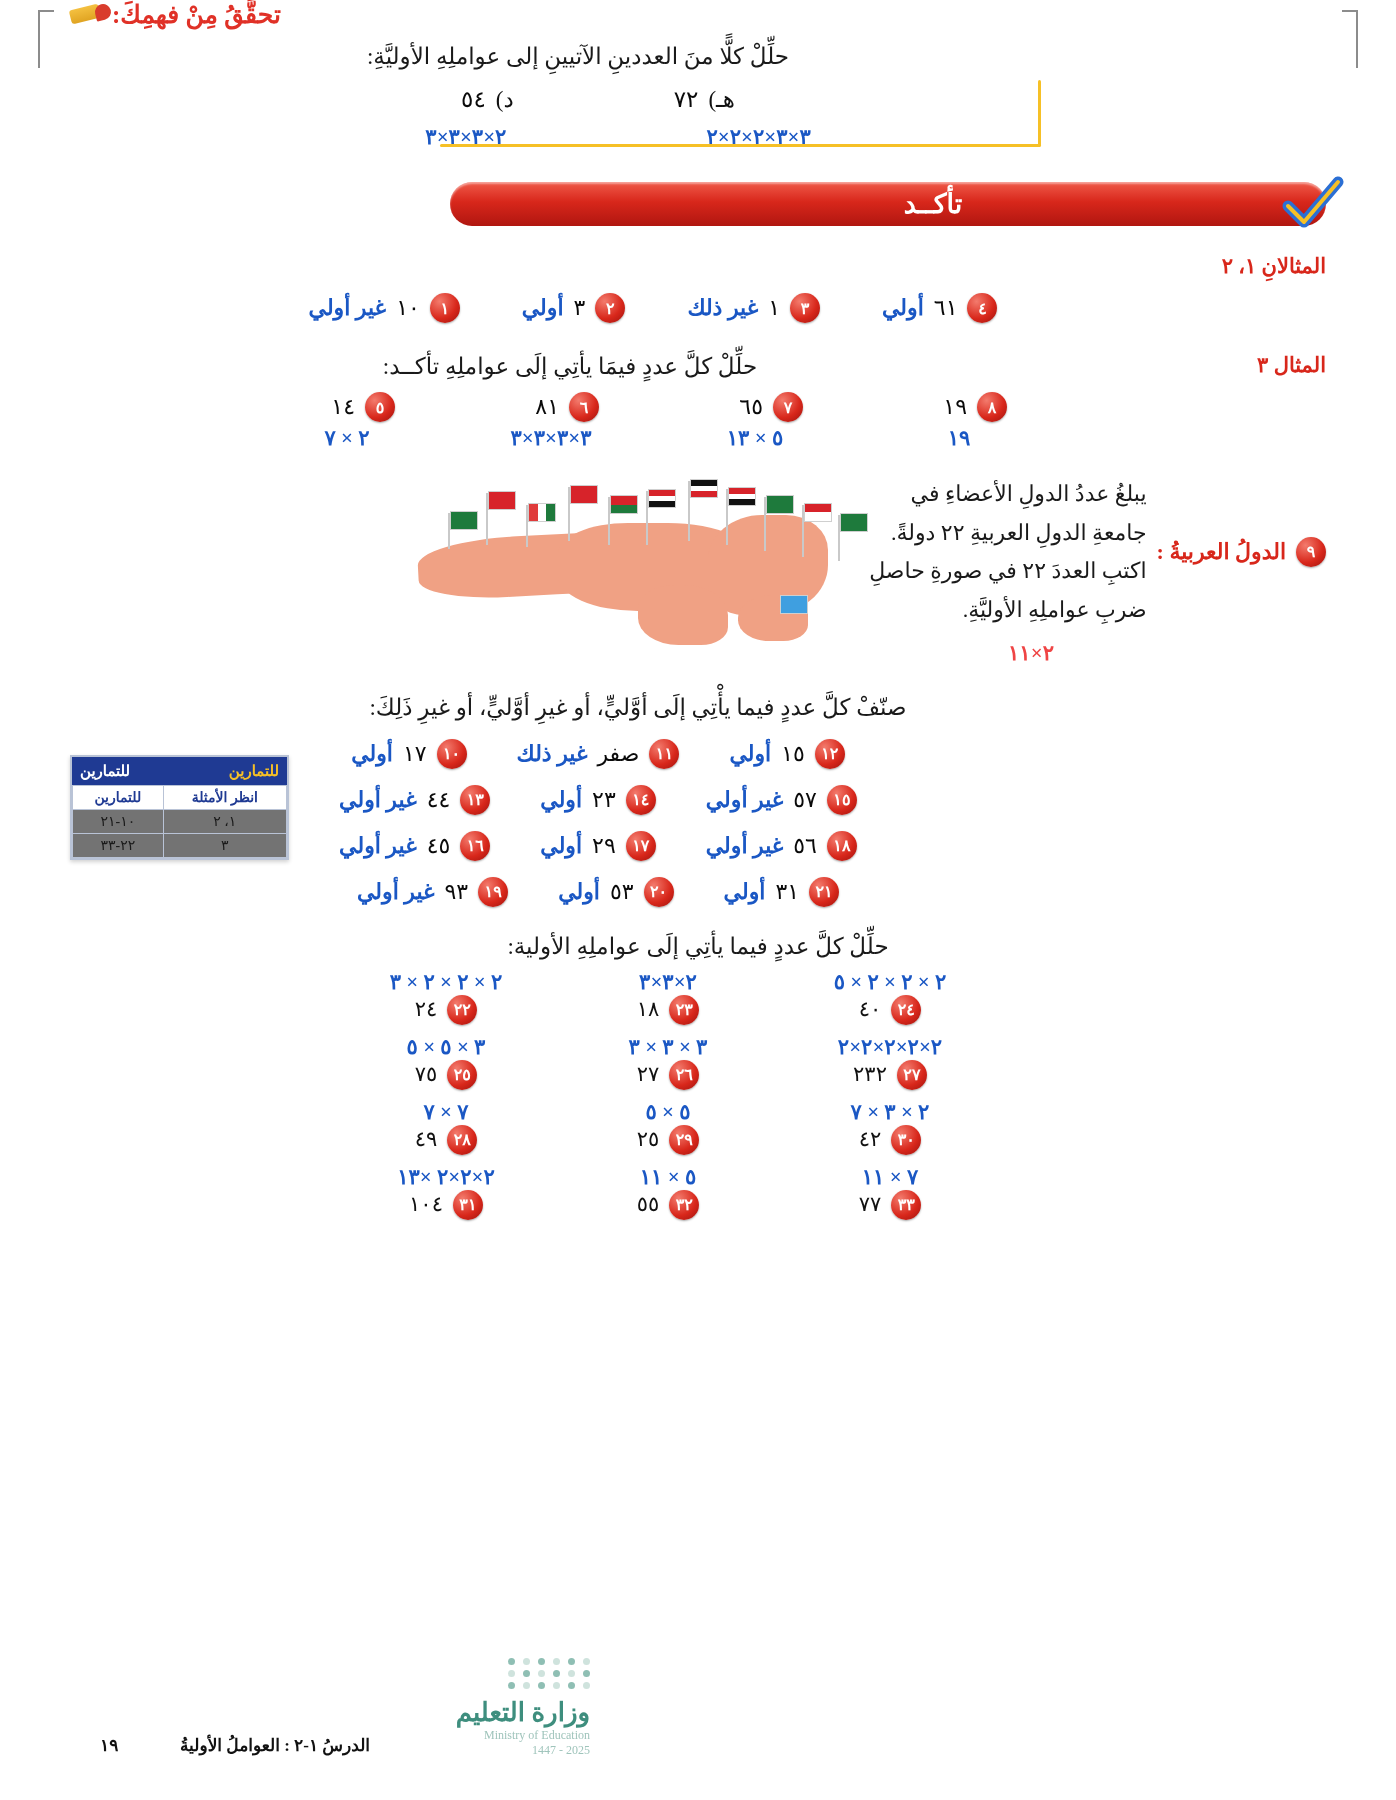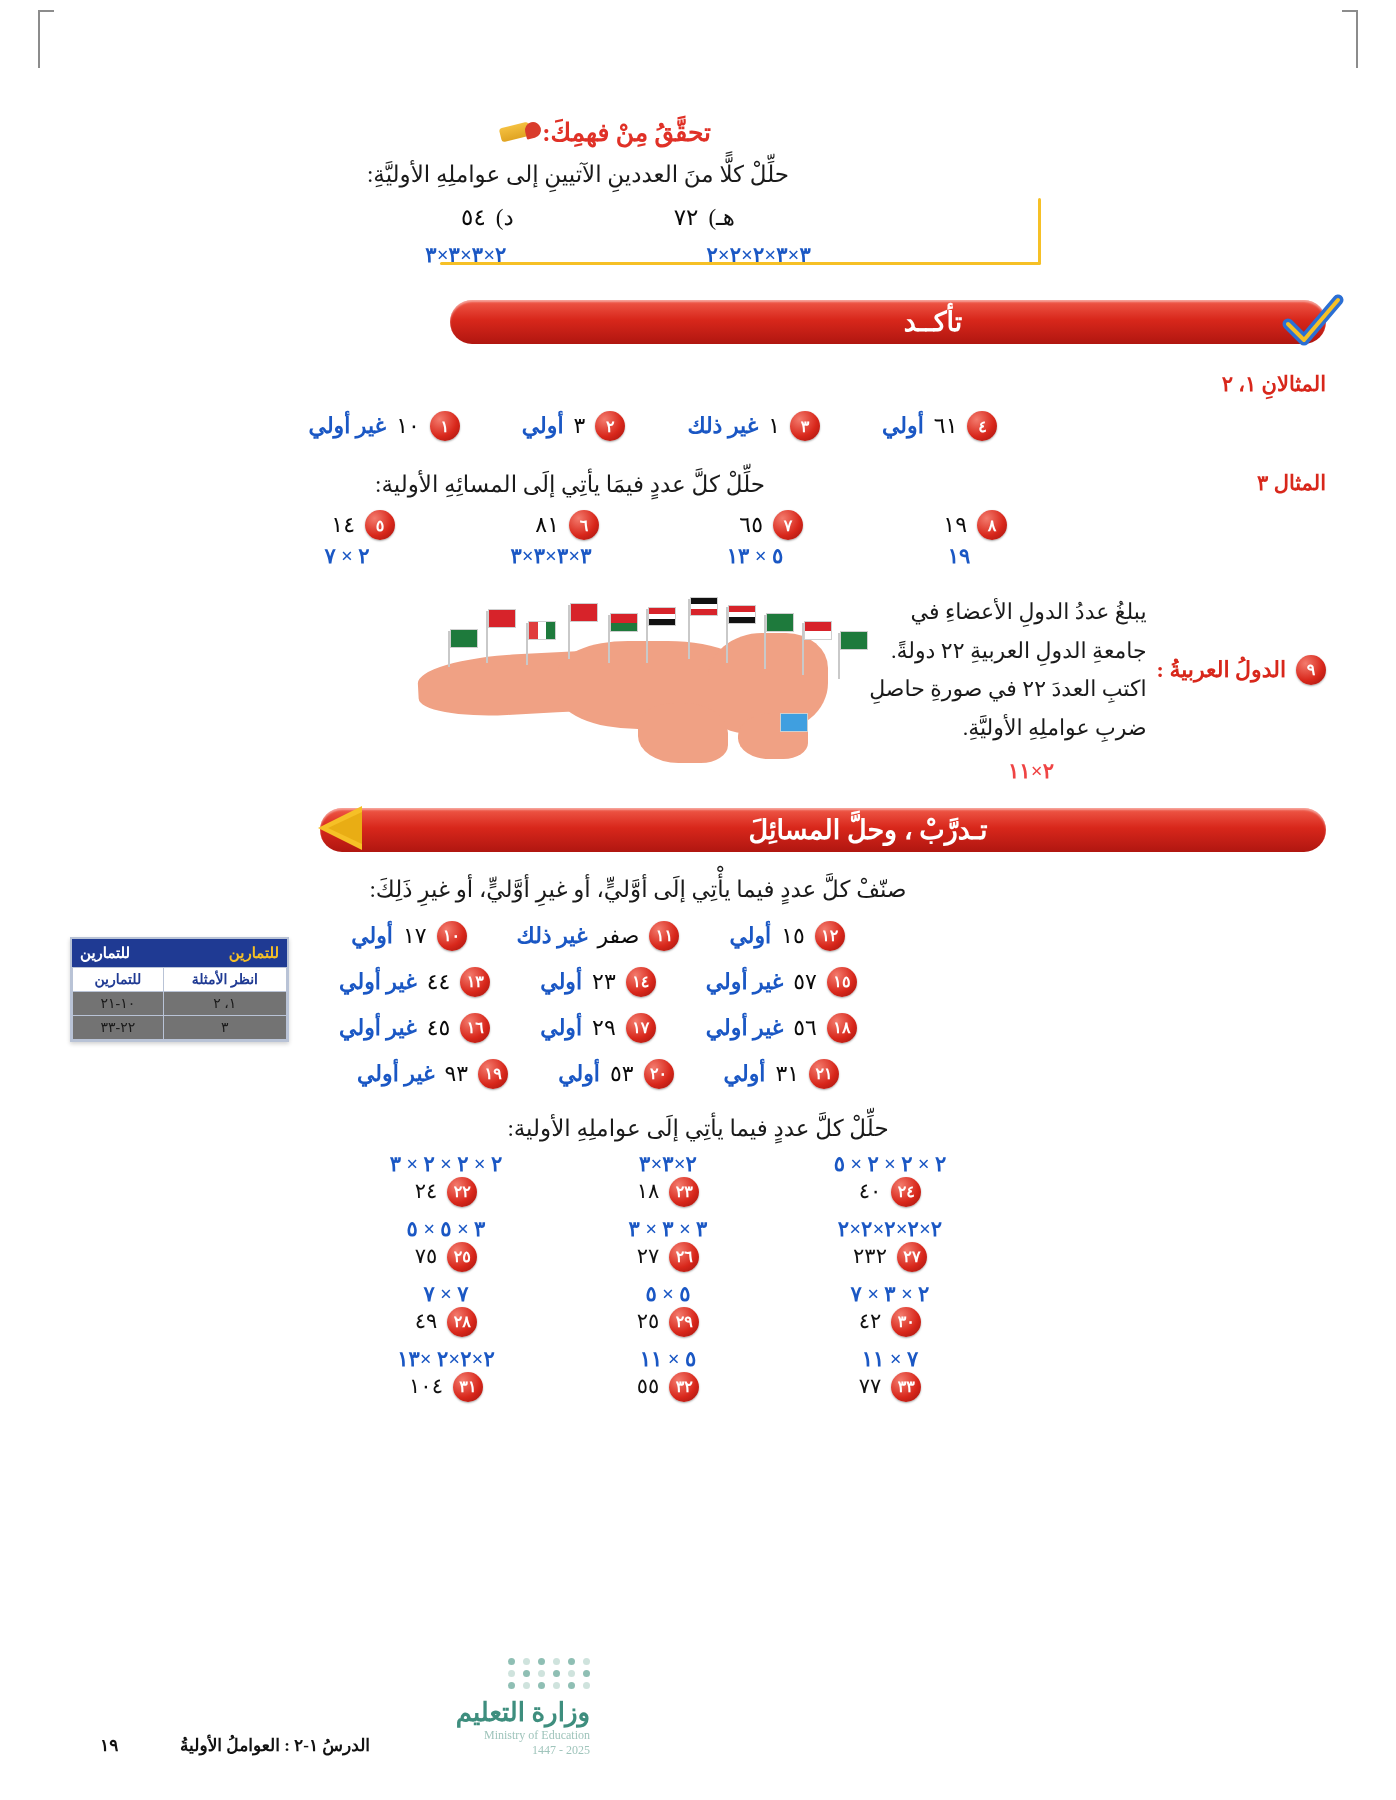--- a/index.html
+++ b/index.html
@@ -14,21 +14,21 @@
   .page{position:absolute;inset:0;}
 
   
   .crop{position:absolute;border-color:#7a7a7a;}
   .crop.tl{left:38px;top:10px;width:14px;height:56px;border-left:2px solid #8c8c8c;border-top:2px solid #8c8c8c;}
   .crop.tr{right:38px;top:10px;width:14px;height:56px;border-right:2px solid #8c8c8c;border-top:2px solid #8c8c8c;}
 
   .content{position:absolute;left:70px;right:70px;top:0;}
 
   
-  .check-head{display:flex;justify-content:flex-start;align-items:center;margin-top:118px;padding-right:615px;}
+  .check-head{display:flex;justify-content:flex-end;align-items:center;padding-right:615px;}
   .check-title{color:#e03127;font-weight:bold;font-size:25px;}
   .pencil{width:42px;height:26px;position:relative;display:inline-block;}
   .pencil:before{content:"";position:absolute;left:0;top:5px;width:30px;height:14px;background:linear-gradient(#f4c040,#e0a422);border-radius:3px;transform:rotate(-14deg);}
   .pencil:after{content:"";position:absolute;right:1px;top:2px;width:16px;height:16px;background:#d93c2c;border-radius:50% 50% 50% 10%;transform:rotate(-14deg);}
 
   .check-text{text-align:center;font-size:23px;margin-top:14px;padding-right:240px;}
   .check-row{display:flex;justify-content:center;gap:160px;margin-top:16px;font-size:23px;padding-right:200px;}
   .lbl{color:#111;}
   .ans-row{display:flex;justify-content:center;gap:200px;font-size:21px;color:#1a57c4;margin-top:12px;padding-right:160px;font-weight:bold;}
 
@@ -175,21 +175,21 @@
       </div>
       <div class="item">
         <span class="num">١</span>
         <span class="val">١٠</span>
         <span class="blue">غير أولي</span>
       </div>
     </div>
 
     <div class="ex-title" style="margin-top:30px;">
       <span class="ex-ref">المثال ٣</span>
-      <span class="etext">حلِّلْ كلَّ عددٍ فيمَا يأتِي إلَى المسائِهِ الأولية:</span>
+      <span class="etext">حلِّلْ كلَّ عددٍ فيمَا يأتِي إلَى عواملِهِ تأكــد:</span>
     </div>
     <div class="q-block">
       <div class="q-line">
         <span class="item cellw">
           <span class="num">٨</span>
           <span class="val">١٩</span>
         </span>
         <span class="item cellw">
           <span class="num">٧</span>
           <span class="val">٦٥</span>
@@ -246,31 +246,20 @@
         <div class="pole" style="left:356px;top:22px;height:54px;"></div>
         <div class="flag" style="left:358px;top:20px;background:#1e7a3c;"></div>
         <div class="pole" style="left:394px;top:30px;height:52px;"></div>
         <div class="flag" style="left:396px;top:28px;background:linear-gradient(#d7232a 50%,#fff 50%);"></div>
         <div class="pole" style="left:430px;top:40px;height:46px;"></div>
         <div class="flag" style="left:432px;top:38px;background:#1e7a3c;"></div>
         <div class="flag" style="left:372px;top:120px;background:#3f9fe0;"></div>
       </div>
     </div>
 
-    <div class="banner wide" style="margin-top:18px;">
-      <div class="bar">
-        <span>تـدرَّبْ ، وحلَّ المسائِلَ</span>
-      </div>
-      <span class="corner-flag">
-        <svg viewBox="0 0 44 48" width="44" height="48">
-            <polygon points="44,0 0,22 44,44" fill="#f6c026"></polygon>
-            <polygon points="44,6 10,22 44,38" fill="#e9ad14"></polygon>
-          </svg>
-      </span>
-    </div>
 
     <div class="ex-title" style="margin-top:22px;">
       <span class="etext">صنّفْ كلَّ عددٍ فيما يأْتِي إلَى أوَّليٍّ، أو غيرِ أوَّليٍّ، أو غيرِ ذَلِكَ:</span>
     </div>
 
     <div style="position:relative;">
 
       <div class="hints" style="top:16px;">
         <div class="hh">
           <span class="hl">للتمارين</span>

